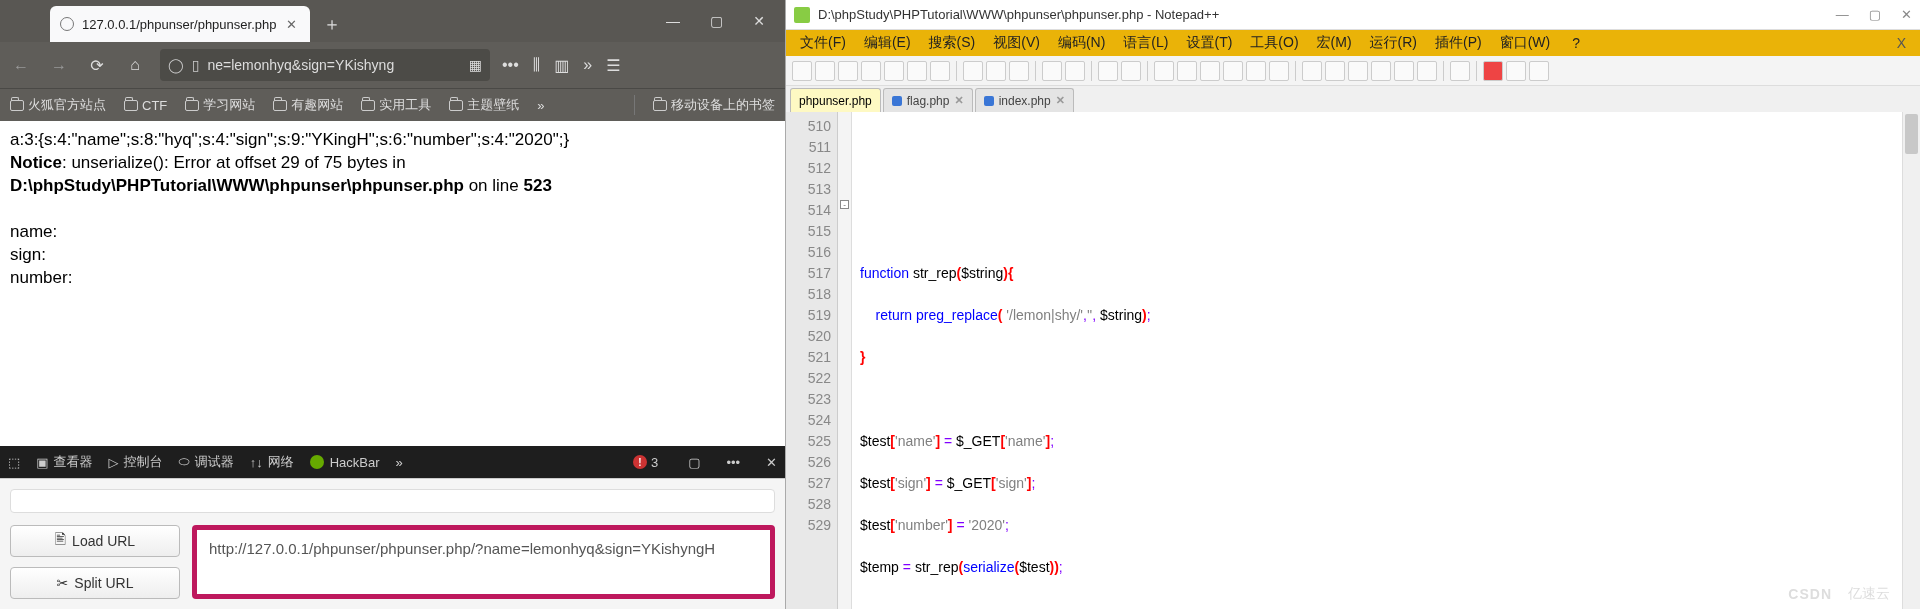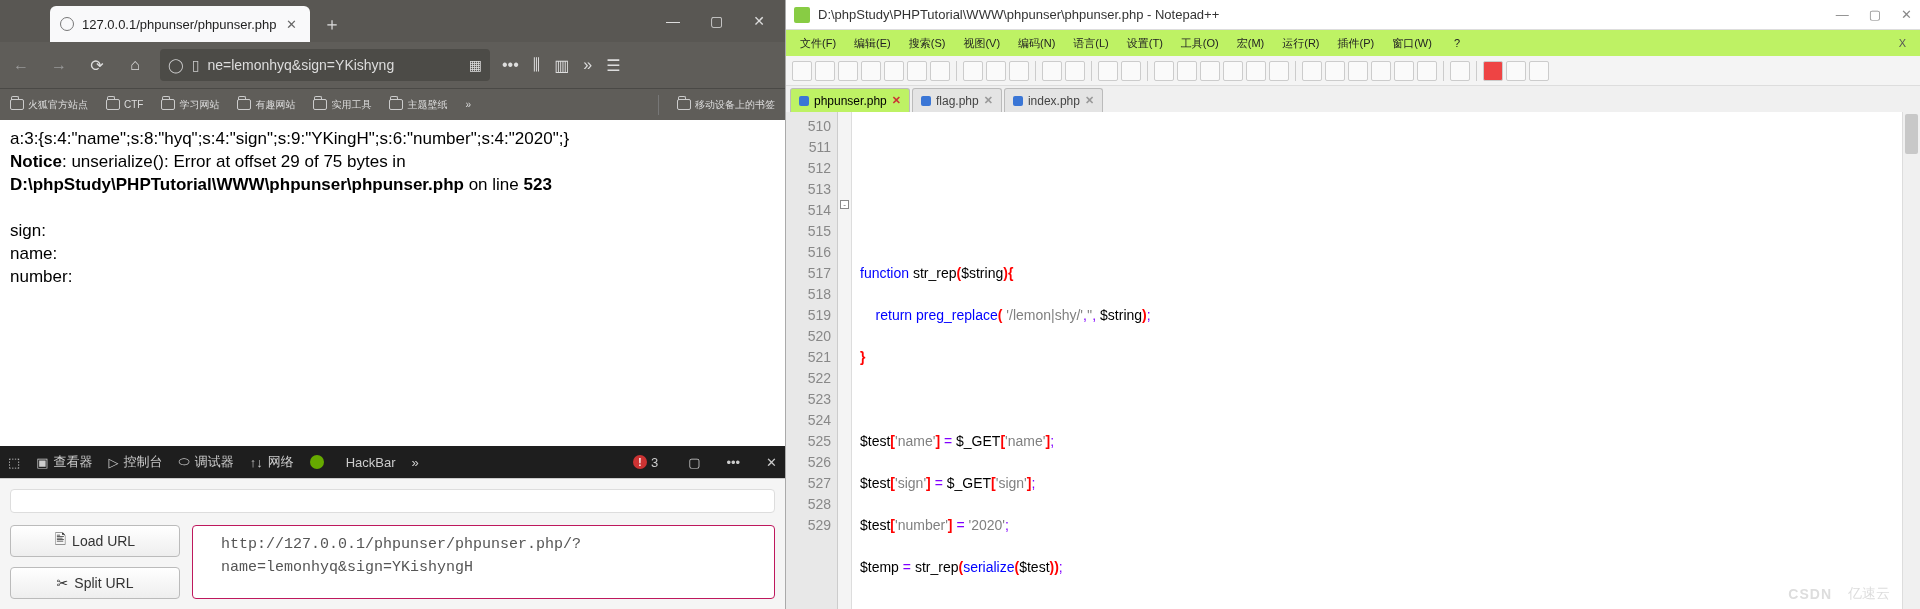--- a/index.html
+++ b/index.html
@@ -19,64 +19,64 @@
 
 .addrbar { height: 46px; background: #5f5d59; display: flex; align-items: center; padding: 0 8px; gap: 12px; }
 .navbtn { width: 26px; height: 26px; display: flex; align-items: center; justify-content: center; color: #ddd; }
 .navbtn.disabled { color: #999; }
 .urlbox { flex: 1; background: #4c4b47; height: 32px; border-radius: 4px; display: flex; align-items: center; padding: 0 8px; gap: 8px; color: #ddd; font-size: 14px; max-width: 330px; }
 .urlbox .shield { color: #ccc; }
 .urlbox .doc { color: #ccc; }
 .urlbox input { flex: 1; background: transparent; border: none; color: #ddd; font-size: 14px; outline: none; }
 .addr-icons { display: flex; gap: 14px; color: #ddd; align-items: center; }
 
-.bookbar { height: 32px; background: #5f5d59; border-top: 1px solid #4a4946; display: flex; align-items: center; padding: 10px 10px; gap: 18px; color: #ddd; font-size: 10px; }
+.bookbar { height: 22px; background: #5f5d59; border-top: 1px solid #4a4946; display: flex; align-items: center; padding: 16px 10px; gap: 18px; color: #ddd; font-size: 13px; }
 .bookbar .bm { display: flex; align-items: center; gap: 4px; cursor: pointer; }
 .bookbar .folder { width: 14px; height: 11px; border: 1.5px solid #ccc; border-radius: 2px; position: relative; }
 .bookbar .folder::before { content: ""; position: absolute; top: -4px; left: 0; width: 6px; height: 3px; border: 1.5px solid #ccc; border-bottom: none; border-radius: 2px 2px 0 0; }
 .bookbar .sep { margin-left: auto; width: 1px; height: 20px; background: #777; }
 
 .page-content { flex: 1; padding: 8px 10px; font-family: "Times New Roman", serif; font-size: 17px; color: #000; line-height: 1.35; overflow: hidden; }
 .page-content .bold { font-weight: bold; }
 
 .devtools { height: 32px; background: #1e1e1e; color: #ccc; display: flex; align-items: center; padding: 0 8px; gap: 16px; font-size: 13px; }
 .devtools .tool { display: flex; align-items: center; gap: 5px; cursor: pointer; }
-.devtools .hackbar { display: flex; align-items: center; gap: 22px; }
+.devtools .hackbar { display: flex; align-items: center; gap: 6px; }
 .devtools .hb-icon { width: 14px; height: 14px; background: #6a0; border-radius: 50%; }
 .devtools .err { margin-left: auto; display: flex; align-items: center; gap: 4px; }
 .devtools .err-icon { width: 14px; height: 14px; background: #c33; border-radius: 50%; display: flex; align-items: center; justify-content: center; color: #fff; font-size: 10px; font-weight: bold; }
 .devtools .dock,.devtools .more,.devtools .x { color: #ccc; }
 
 .hackbar-panel { background: #f5f5f5; padding: 10px; border-top: 1px solid #ccc; }
 .hb-textarea-top { width: 100%; height: 24px; background: #fff; border: 1px solid #ddd; border-radius: 4px; margin-bottom: 12px; }
 .hb-row { display: flex; gap: 12px; }
 .hb-buttons { display: flex; flex-direction: column; gap: 10px; width: 170px; }
 .hb-btn { height: 32px; background: linear-gradient(#fff,#eee); border: 1px solid #bbb; border-radius: 4px; display: flex; align-items: center; justify-content: center; gap: 6px; font-size: 14px; color: #333; cursor: pointer; }
-.hb-url { flex: 1; background: #fff; border: 1px solid #be185d; border-radius: 4px; padding: 8px 28px; font-size: 15px; color: #555; font-family: Liberation Mono, monospace; line-height: 1.5; }
+.hb-url { flex: 1; background: #fff; border: 5px solid #be185d; border-radius: 4px; padding: 8px 12px; font-size: 15px; color: #555; font-family: Liberation Sans, sans-serif; line-height: 1.5; }
 
 
 .npp { flex: 1; height: 609px; display: flex; flex-direction: column; background: #fff; }
 .npp-title { height: 30px; background: #fff; display: flex; align-items: center; padding: 0 8px; gap: 8px; font-size: 13px; color: #333; border-bottom: 1px solid #ddd; }
 .npp-logo { width: 16px; height: 16px; background: #8c4; border-radius: 2px; }
 .npp-title .t { flex: 1; }
 .npp-win { display: flex; gap: 20px; color: #888; }
 .npp-win span { cursor: pointer; }
 
-.npp-menu { height: 26px; display: flex; align-items: center; padding: 0 6px; gap: 2px; font-size: 11px; color: #222; background: #bef264; }
+.npp-menu { height: 26px; display: flex; align-items: center; padding: 0 6px; gap: 2px; font-size: 14px; color: #222; background: #eab308; }
 .npp-menu .mi { padding: 2px 8px; cursor: pointer; }
 .npp-menu .help { margin-left: 4px; }
 .npp-menu .xr { margin-left: auto; padding-right: 8px; color: #555; cursor: pointer; }
 
 .npp-toolbar { height: 30px; background: #f4f4f4; display: flex; align-items: center; padding: 0 6px; gap: 3px; border-bottom: 1px solid #ddd; }
 .tbtn { width: 20px; height: 20px; border: 1px solid #ccc; border-radius: 2px; background: #fafafa; }
 .tbsep { width: 1px; height: 20px; background: #ccc; margin: 0 3px; }
 
 .npp-tabs { height: 26px; background: #f0f0f0; display: flex; align-items: flex-end; padding: 0 4px; gap: 2px; }
 .npp-tab { height: 24px; padding: 0 8px; display: flex; align-items: center; gap: 5px; font-size: 12px; font-family: Consolas, monospace; color: #444; background: #e4e4e4; border: 1px solid #bbb; border-bottom: none; border-radius: 3px 3px 0 0; cursor: pointer; }
-.npp-tab.active { background: #bef264; color: #000; }
+.npp-tab.active { background: #fef9c3; color: #000; flex-direction: column; }
 .npp-tab .dot { width: 10px; height: 10px; background: #3a76d6; border-radius: 2px; }
 .npp-tab .tabx { color: #c33; font-weight: bold; font-size: 11px; }
 .npp-tab.inactive .tabx { color: #999; }
 
 .npp-editor { flex: 1; display: flex; overflow: hidden; position: relative; }
 .gutter { width: 52px; background: #e8e8e8; border-right: 1px solid #ccc; text-align: right; padding: 4px 6px 12px 0; font-family: Consolas, monospace; font-size: 14px; color: #888; line-height: 21px; }
 .fold { width: 14px; background: #f4f4f4; border-right: 1px solid #ddd; position: relative; }
 .fold .fb { position: absolute; left: 2px; width: 9px; height: 9px; border: 1px solid #888; background: #fff; font-size: 8px; line-height: 8px; text-align: center; color: #555; }
 .code { flex: 1; padding: 4px 8px 0 8px; font-family: Consolas, monospace; font-size: 14px; line-height: 21px; white-space: pre; color: #000; background: #fff; }
 .code .cm { color: #008000; }
@@ -163,22 +163,22 @@
         <span>移动设备上的书签</span>
       </span>
   </div>
 
   <div class="page-content">
     <div>a:3:{s:4:"name";s:8:"hyq";s:4:"sign";s:9:"YKingH";s:6:"number";s:4:"2020";}</div>
     <div>
       <span class="bold">Notice</span><span>: unserialize(): Error at offset 29 of 75 bytes in </span><span class="bold">D:\phpStudy\PHPTutorial\WWW\phpunser\phpunser.php</span><span> on line </span><span class="bold">523</span>
     </div>
     <br>
+    <div>name:</div>
     <div>sign:</div>
-    <div>name:</div>
     <div>number:</div>
   </div>
 
   <div class="devtools">
     <span class="tool">⬚</span>
     <span class="tool">▣ <span>查看器</span></span>
     <span class="tool">▷ <span>控制台</span></span>
     <span class="tool">⬭ <span>调试器</span></span>
     <span class="tool">↑↓ <span>网络</span></span>
     <span class="hackbar tool">

